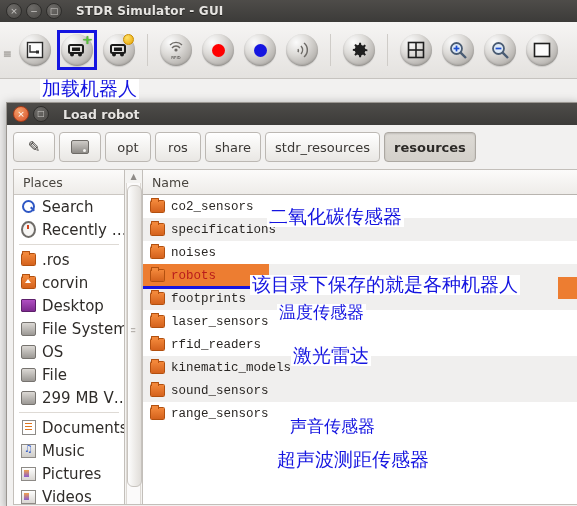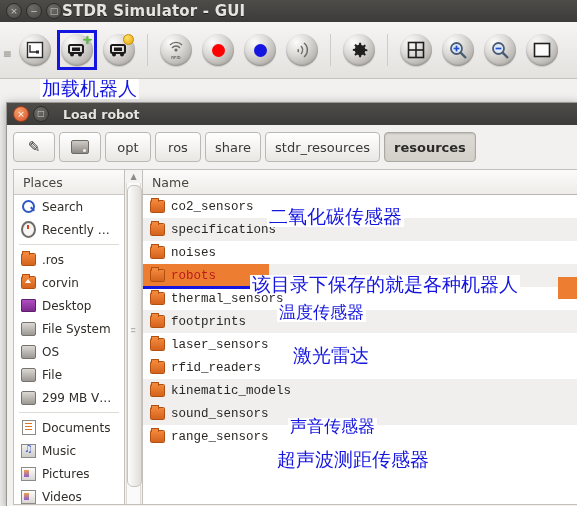--- a/index.html
+++ b/index.html
@@ -22,22 +22,22 @@
   .wbtns { display:flex; align-items:center; gap:4px; padding-left:6px; }
   .wbtn {
     width:14px; height:14px; border-radius:50%;
     background: radial-gradient(circle at 35% 30%, #6d6b68, #4b4946);
     border:1px solid #2e2d2b;
     display:flex; align-items:center; justify-content:center;
     color:#c9c7c4; font-size:9px; line-height:1;
     font-family:"DejaVu Sans", sans-serif;
   }
   .title-text {
-    color:#e6e4e1; font-size:15px; font-weight:bold;
-    letter-spacing:0.2px;
+    color:#e6e4e1; font-size:12px; font-weight:bold;
+    margin-left:14px; letter-spacing:0.2px;
     text-shadow: 0 1px 0 rgba(0,0,0,.5);
   }
 
   .toolbar {
     position:absolute; left:0; top:22px; width:577px; height:56px;
     background: linear-gradient(to bottom, #f6f5f4 0%, #eceae8 55%, #e4e2df 100%);
     border-bottom:1px solid #c6c3bf;
     display:flex; align-items:center;
   }
   .tb-grip { width:10px; margin-left:4px; color:#b3b0ac; font-size:11px; line-height:1.0; letter-spacing:0; }
@@ -127,21 +127,21 @@
     overflow:hidden; position:relative;
   }
   .places-hdr {
     height:24px; display:flex; align-items:center; padding-left:9px;
     font-size:12.5px; color:#49453f;
     background: linear-gradient(to bottom,#fcfbfa,#eeece9);
     border-bottom:1px solid #cbc7c2;
   }
   .pl-item {
     height:23px; display:flex; align-items:center; gap:6px; padding-left:7px;
-    font-size:12px; color:#2f2c29; white-space:nowrap;
+    font-size:15px; color:#2f2c29; white-space:nowrap;
   }
   .pl-sep { height:1px; background:#dedad5; margin:3px 5px; }
   .ic { width:15px;height:15px;flex:0 0 15px; display:flex;align-items:center;justify-content:center; }
   .ic-folder { width:14px;height:11px;border-radius:1.5px;
     background:linear-gradient(to bottom,#f2873a,#d4621d); border:1px solid #b2500f; position:relative;}
   .ic-folder:before{content:"";position:absolute;left:0;top:-3px;width:6px;height:3px;border-radius:1px 1px 0 0;
     background:#f2873a;border:1px solid #b2500f;border-bottom:none;}
   .ic-folder.home:after{content:"";position:absolute;left:3px;top:2px;width:0;height:0;
     border-left:3px solid transparent;border-right:3px solid transparent;border-bottom:4px solid #fff;}
   .ic-drive{width:14px;height:12px;border-radius:2px;background:linear-gradient(to bottom,#dcd9d5,#9b9894);border:1px solid #76736f;}
@@ -505,26 +505,20 @@
           <span class="fl-label">noises</span>
         </div>
         <div class="fl-row alt selected">
           <span class="sel-bg"></span>
           <span class="sel-underline"></span>
           <span class="ic">
               <span class="ic-folder"></span>
             </span>
           <span class="fl-label">robots</span>
         </div>
-        <div class="fl-row">
-          <span class="ic">
-              <span class="ic-folder"></span>
-            </span>
-          <span class="fl-label">thermal_sensors</span>
-        </div>
         <div class="fl-row alt">
           <span class="ic">
               <span class="ic-folder"></span>
             </span>
           <span class="fl-label">footprints</span>
         </div>
         <div class="fl-row">
           <span class="ic">
               <span class="ic-folder"></span>
             </span>

